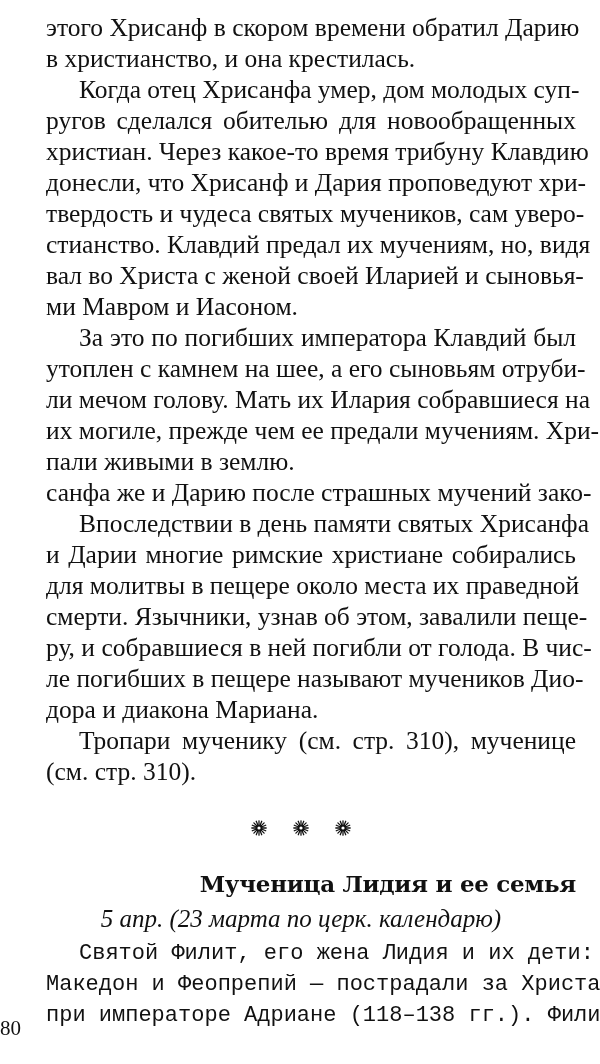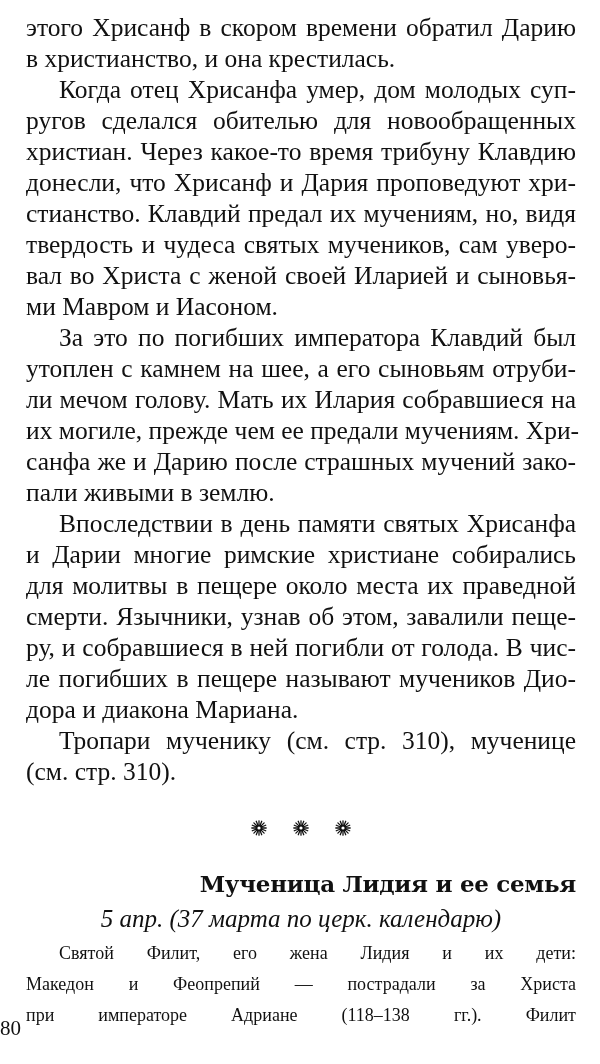--- a/index.html
+++ b/index.html
@@ -28,20 +28,21 @@
     text-align: justify;
     text-align-last: left;
     hyphens: manual;
   }
   .line {
     display: block;
     text-align: justify;
     text-align-last: justify;
     white-space: nowrap;
     overflow: visible;
+    margin-left: 20px;
   }
   .line.last {
     text-align-last: left;
   }
   .line.indent { padding-left: 33px; }
   .b { font-weight: normal; }
   .stars {
     margin-top: 24px;
     height: 34px;
     display: flex;
@@ -67,21 +68,22 @@
     margin-top: 4px;
     text-align: center;
     font-style: italic;
     font-size: 25px;
     line-height: 31px;
   }
   .section2 {
     margin-top: 4px;
   }
   .section2 .line {
-    font-size: 18px;
+    font-size: 22px;
+    font-family: Liberation Mono, monospace;
   }
   .page-number {
     position: absolute;
     left: 0;
     width: 484px;
     top: 1016px;
     text-align: left;
     font-size: 21px;
     font-family: "Liberation Serif", serif;
   }
@@ -94,33 +96,33 @@
   <div class="p">
     <span class="line">этого Хрисанф в скором времени обратил Дарию</span>
     <span class="line last">в христианство, и она крестилась.</span>
   </div>
 
   <div class="p">
     <span class="line indent">Когда отец Хрисанфа умер, дом молодых суп-</span>
     <span class="line">ругов сделался обителью для новообращенных</span>
     <span class="line">христиан. Через какое-то время трибуну Клавдию</span>
     <span class="line">донесли, что Хрисанф и Дария проповедуют хри-</span>
+    <span class="line">твердость и чудеса святых мучеников, сам уверо-</span>
     <span class="line">стианство. Клавдий предал их мучениям, но, видя</span>
-    <span class="line">твердость и чудеса святых мучеников, сам уверо-</span>
     <span class="line">вал во Христа с женой своей Иларией и сыновья-</span>
     <span class="line last">ми Мавром и Иасоном.</span>
   </div>
 
   <div class="p">
     <span class="line indent">За это по погибших императора Клавдий был</span>
     <span class="line">утоплен с камнем на шее, а его сыновьям отруби-</span>
     <span class="line">ли мечом голову. Мать их Илария собравшиеся на</span>
     <span class="line">их могиле, прежде чем ее предали мучениям. Хри-</span>
+    <span class="line last">пали живыми в землю.</span>
     <span class="line">санфа же и Дарию после страшных мучений зако-</span>
-    <span class="line last">пали живыми в землю.</span>
   </div>
 
   <div class="p">
     <span class="line indent">Впоследствии в день памяти святых Хрисанфа</span>
     <span class="line">и Дарии многие римские христиане собирались</span>
     <span class="line">для молитвы в пещере около места их праведной</span>
     <span class="line">смерти. Язычники, узнав об этом, завалили пеще-</span>
     <span class="line">ру, и собравшиеся в ней погибли от голода. В чис-</span>
     <span class="line">ле погибших в пещере называют мучеников Дио-</span>
     <span class="line last">дора и диакона Мариана.</span>
@@ -176,21 +178,21 @@
           <line x1="13.4" y1="1.6" x2="6.6" y2="18.4"></line>
           <line x1="1.6" y1="6.6" x2="18.4" y2="13.4"></line>
           <line x1="1.6" y1="13.4" x2="18.4" y2="6.6"></line>
         </g>
         <circle cx="10" cy="10" r="2" fill="#fff"></circle>
       </g>
     </svg>
   </div>
 
   <div class="heading">Мученица Лидия и ее семья</div>
-  <div class="subtitle">5 апр. (37 марта по церк. календарю)</div>
+  <div class="subtitle">5 апр. (23 марта по церк. календарю)</div>
 
   <div class="p section2">
     <span class="line indent">Святой Филит, его жена Лидия и их дети:</span>
     <span class="line">Македон и Феопрепий — пострадали за Христа</span>
     <span class="line">при императоре Адриане (118–138 гг.). Филит</span>
   </div>
 
 </div>
 
 <div class="page-number">80</div>

